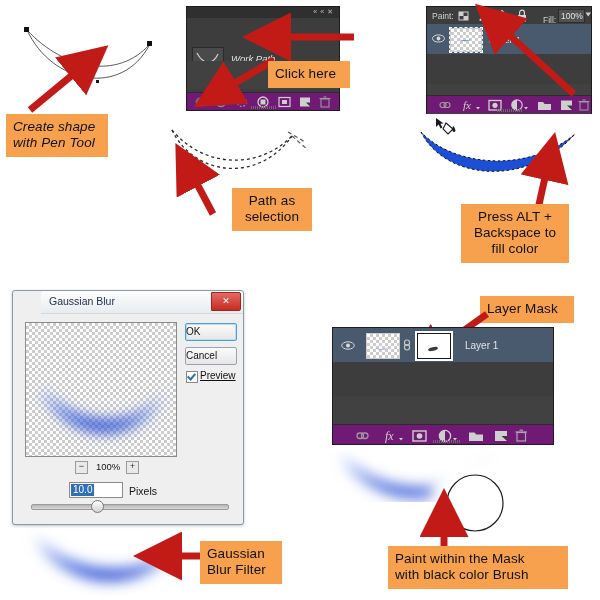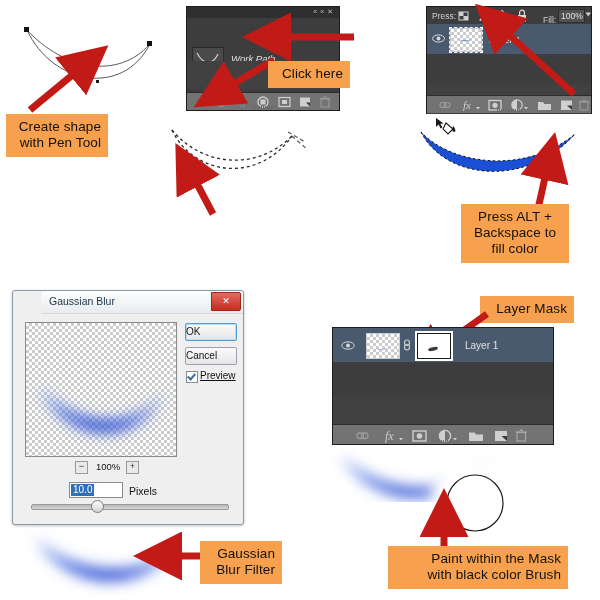--- a/index.html
+++ b/index.html
@@ -25,21 +25,20 @@
   
   .callout {
     position: absolute;
     background: #f7a14e;
     color: #111111;
     font-size: 13.5px;
     line-height: 16px;
     padding: 5px 7px 6px 7px;
     white-space: pre-line;
     letter-spacing: 0.1px;
-    text-align: right;
   }
   .callout.center { text-align: center; }
 
   
   .ps-panel {
     position: absolute;
     background: #3d3d3d;
     border: 1px solid #1d1d1d;
     box-sizing: border-box;
     font-size: 9px;
@@ -87,21 +86,21 @@
   .ps-row-label {
     position: absolute;
     font-size: 9.5px;
     color: #e2e2e2;
   }
   .italic { font-style: italic; }
   .ps-bottombar {
     position: absolute;
     left: 0; right: 0; bottom: 0;
     height: 17px;
-    background: #737373;
+    background: #701a75;
     border-top: 1px solid #2c2c2c;
   }
   .ps-empty {
     background: #414141;
   }
 
   .thumb-checker {
     background-color: #ffffff;
     background-image:
       linear-gradient(45deg, #cccccc 25%, transparent 25%, transparent 75%, #cccccc 75%),
@@ -243,21 +242,21 @@
 
   <svg class="abs" style="left:22px; top:62px;" width="74" height="56">
     <defs>
       <marker id="ah1" markerWidth="7" markerHeight="7" refX="1" refY="3.5" orient="auto">
         <path d="M 0 0 L 7 3.5 L 0 7 Z" fill="#c21b17"></path>
       </marker>
     </defs>
     <line x1="8" y1="48" x2="54" y2="10" stroke="#c21b17" stroke-width="7" marker-end="url(#ah1)"></line>
   </svg>
 
-  <div class="callout" style="left:6px; top:114px; width:88px;">Create shape
+  <div class="callout" style="left:6px; top:114px; width:88px;font-style:italic;">Create shape
 with Pen Tool</div>
 
   <div class="ps-panel" style="left:186px; top:6px; width:154px; height:105px;">
     <div class="ps-titlebar">
       <span class="winbtns">
         <span>««</span><span>✕</span>
       </span>
     </div>
 
     <div class="ps-row" style="left:0; top:26px; width:100%; height:28px; background:#3d3d3d;">
@@ -315,21 +314,21 @@
       </marker>
     </defs>
     <line x1="58" y1="6" x2="14" y2="32" stroke="#c21b17" stroke-width="7" marker-end="url(#ah3)"></line>
   </svg>
 
   <div class="callout" style="left:268px; top:61px; width:68px;">Click here</div>
 
   <div class="ps-panel" style="left:426px; top:6px; width:166px; height:108px;">
 
     <div class="abs" style="left:0; top:0; width:100%; height:17px; background:#3d3d3d;">
-      <span class="abs" style="left:5px; top:4px; font-size:8.5px; color:#cfcfcf;">Press:</span>
+      <span class="abs" style="left:5px; top:4px; font-size:8.5px; color:#cfcfcf;">Paint:</span>
       <svg class="abs" style="left:31px; top:3px;" width="78" height="12">
         <g>
           <rect x="1" y="2" width="9" height="8" fill="none" stroke="#cfcfcf" stroke-width="1"></rect>
           <rect x="1" y="2" width="4.5" height="4" fill="#cfcfcf"></rect>
           <rect x="5.5" y="6" width="4.5" height="4" fill="#cfcfcf"></rect>
         </g>
         <g>
           <path d="M 21 10 L 30 2 L 32 4 L 23 11 Z" fill="#e0e0e0"></path>
         </g>
         <g stroke="#cfcfcf" stroke-width="1.1" fill="none">
@@ -436,20 +435,22 @@
 
   <svg class="abs" style="left:185px; top:170px;" width="50" height="50">
     <defs>
       <marker id="ah5" markerWidth="7" markerHeight="7" refX="1" refY="3.5" orient="auto">
         <path d="M 0 0 L 7 3.5 L 0 7 Z" fill="#c21b17"></path>
       </marker>
     </defs>
     <line x1="28" y1="44" x2="10" y2="10" stroke="#c21b17" stroke-width="7" marker-end="url(#ah5)"></line>
   </svg>
 
+  <div class="callout center" style="left:232px; top:188px; width:66px;">Path as
+selection</div>
 
   <svg class="abs" style="left:415px; top:128px;" width="175" height="55">
     <path d="M 6 4 C 30 52, 112 60, 160 6 C 112 46, 38 38, 6 4 Z" fill="#1a4fd6" stroke="#111111" stroke-width="1" stroke-dasharray="2.5 2.5"></path>
   </svg>
 
   <svg class="abs" style="left:436px; top:118px;" width="26" height="22">
     <path d="M 0 0 L 0 9 L 2.6 6.6 L 4.6 10.6 L 6.4 9.6 L 4.4 5.8 L 7.6 5.4 Z" fill="#1a1a1a"></path>
     <path d="M 10 5 L 17 11 L 12 16 L 7 11 Z" fill="#ffffff" stroke="#1a1a1a" stroke-width="1.1"></path>
     <path d="M 17 8 C 20 11, 20 14, 18 14 C 16 14, 16 11, 17 8 Z" fill="#1a1a1a"></path>
   </svg>

